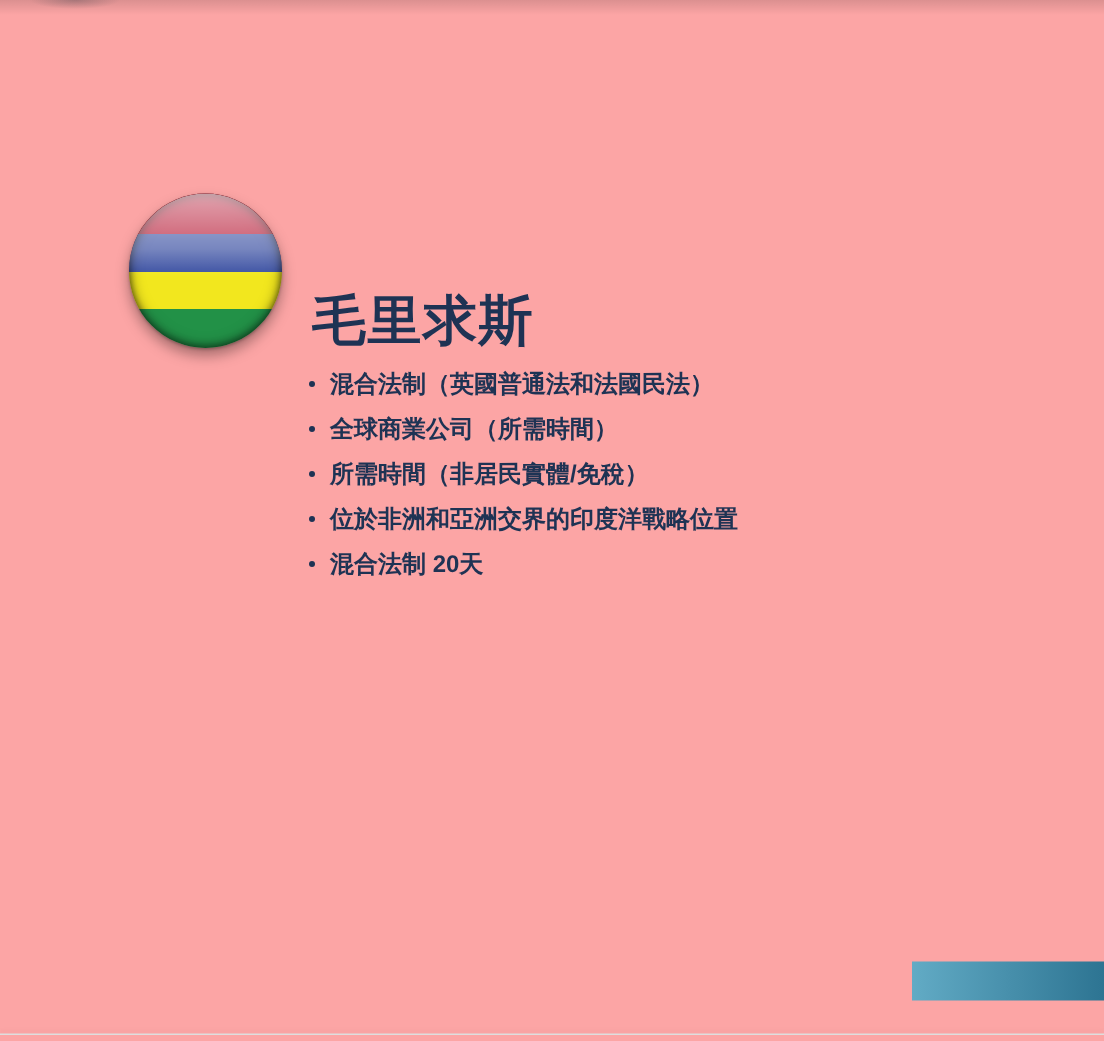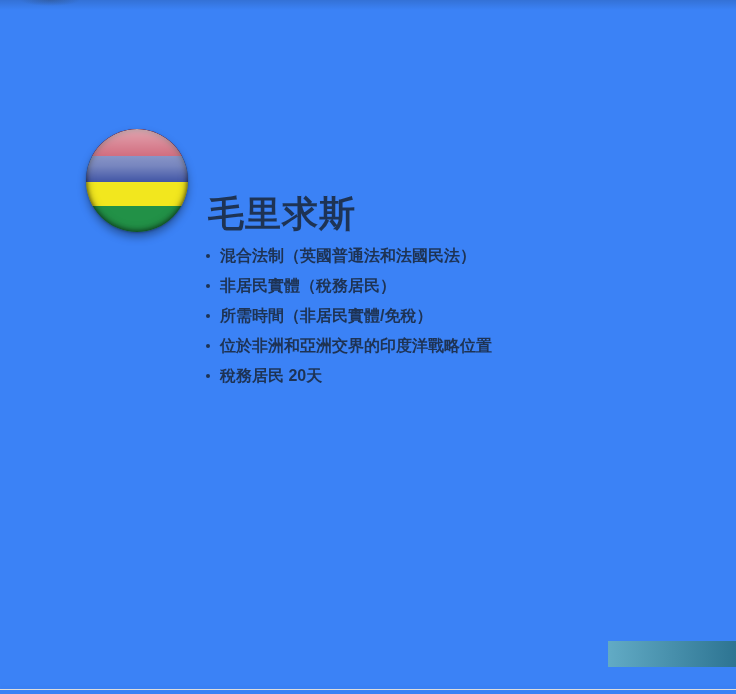--- a/index.html
+++ b/index.html
@@ -5,21 +5,21 @@
   html, body { margin: 0; padding: 0; }
   body {
     width: 736px; height: 694px;
     font-family: "Liberation Sans", "DejaVu Sans", sans-serif;
     background: #ffffff;
     overflow: hidden;
   }
   .slide {
     position: relative;
     width: 736px; height: 694px;
-    background: #3b82f6;
+    background: #fca5a5;
   }
 
   
   .top-shadow {
     position: absolute; top: 0; left: 0; right: 0; height: 10px;
     background: linear-gradient(to bottom, rgba(0,0,0,0.13), rgba(0,0,0,0.0));
     pointer-events: none;
   }
   .top-shadow-smudge {
     position: absolute; top: 0; left: 20px; width: 60px; height: 6px;
@@ -111,32 +111,32 @@
 
   <h1 class="page-title">毛里求斯</h1>
 
   <ul class="bullet-list">
     <li>
       <span class="bullet-dot"></span>
       <span>混合法制（英國普通法和法國民法）</span>
     </li>
     <li>
       <span class="bullet-dot"></span>
-      <span>非居民實體（稅務居民）</span>
+      <span>全球商業公司（所需時間）</span>
     </li>
     <li>
       <span class="bullet-dot"></span>
       <span>所需時間（非居民實體/免稅）</span>
     </li>
     <li>
       <span class="bullet-dot"></span>
       <span>位於非洲和亞洲交界的印度洋戰略位置</span>
     </li>
     <li>
       <span class="bullet-dot"></span>
-      <span>稅務居民 20天</span>
+      <span>混合法制 20天</span>
     </li>
   </ul>
 
   <div class="accent-bar"></div>
   <div class="bottom-edge"></div>
 
 </div>
 
 </body></html>

